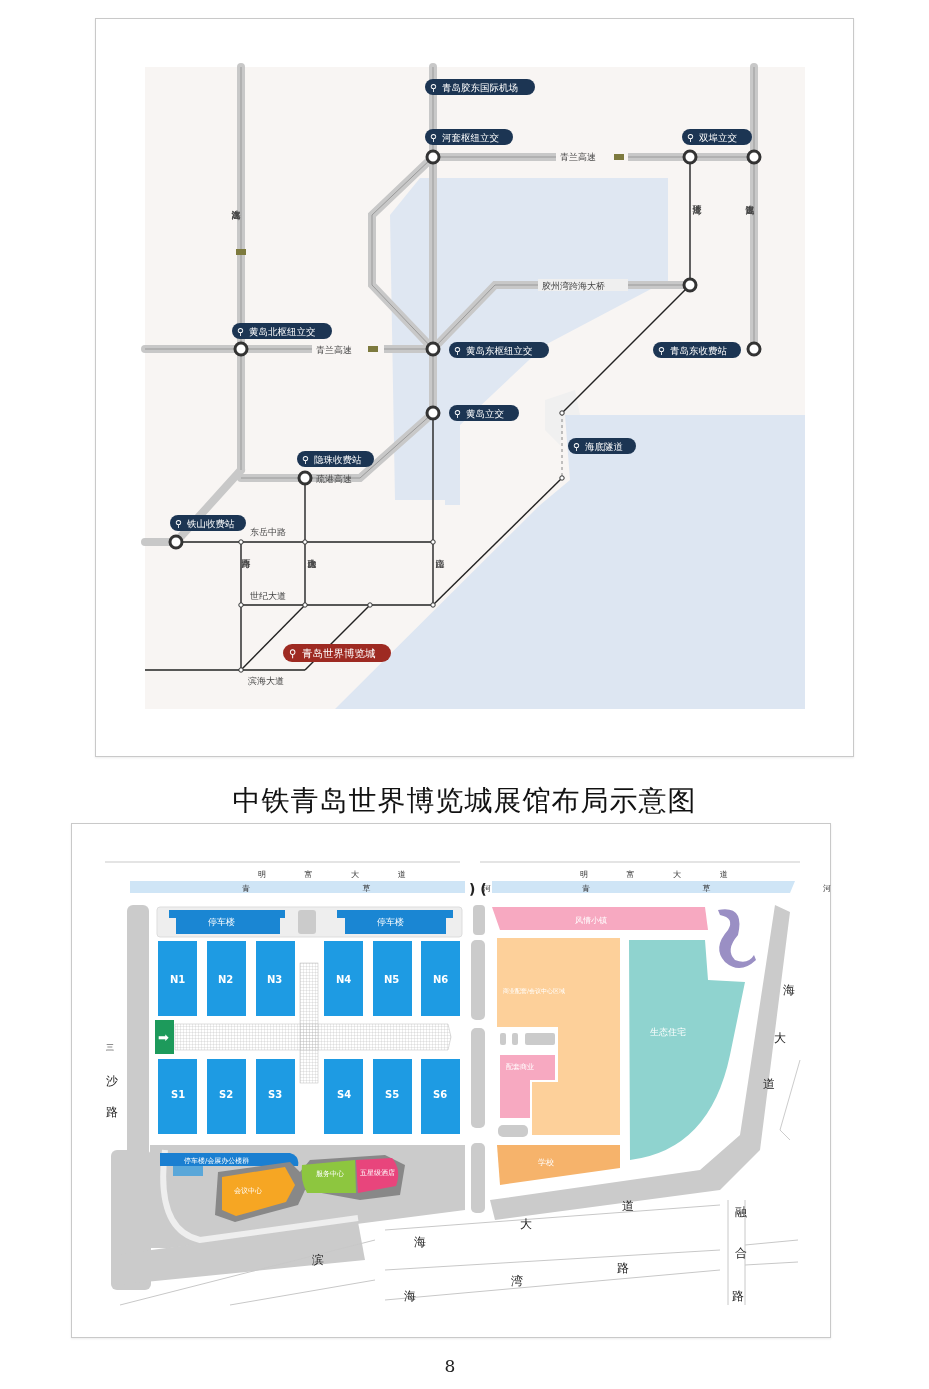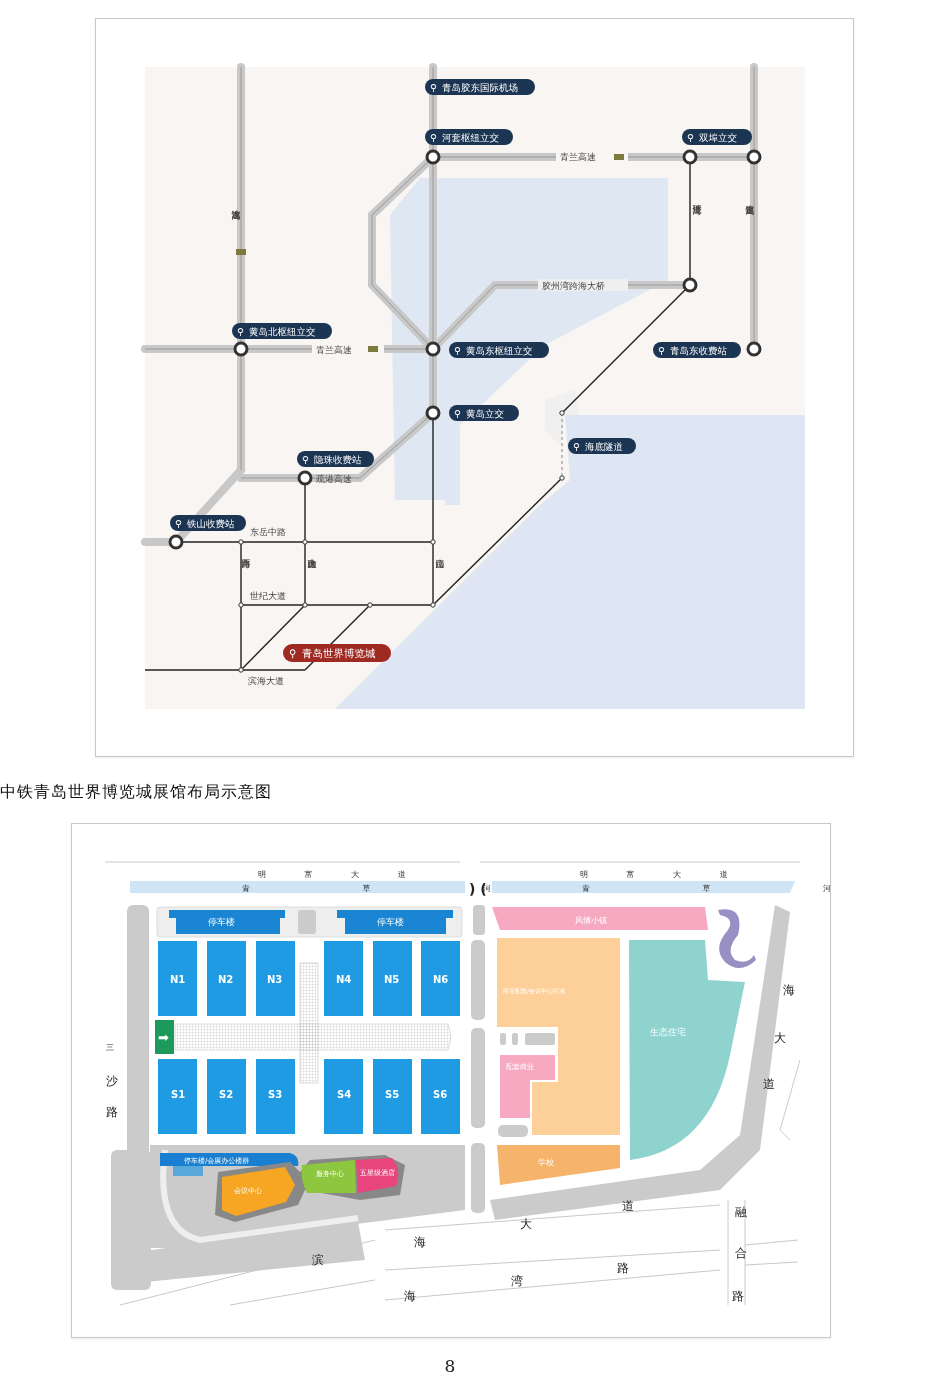--- a/index.html
+++ b/index.html
@@ -1,21 +1,21 @@
 <!DOCTYPE html>
 <html><head>
 <meta charset="utf-8">
 <style>
   html,body{margin:0;padding:0;background:#ffffff;}
   body{width:929px;height:1389px;position:relative;overflow:hidden;font-family:"DejaVu Sans",sans-serif;}
   .frame{position:absolute;background:#fff;border:1px solid #c9c9c9;box-shadow:0 1px 2px rgba(0,0,0,0.08);}
   #frame-top{left:95px;top:18px;width:757px;height:737px;}
   #frame-bottom{left:71px;top:823px;width:758px;height:513px;}
   svg text{font-family:"DejaVu Sans",sans-serif;}
-  .page-title{position:absolute;left:0;top:782px;width:929px;font-family:"DejaVu Serif",serif;font-size:16px;color:#111;letter-spacing:1px;}
+  .page-title{position:absolute;left:0;top:782px;width:929px;text-align:center;font-family:"DejaVu Serif",serif;font-size:28px;color:#111;letter-spacing:1px;}
   .page-num{position:absolute;left:0;top:1356px;width:900px;text-align:center;font-family:"DejaVu Serif",serif;font-size:17px;color:#222;}
   .hit{cursor:pointer;}
 </style>
 </head>
 <body>
 
 <div class="frame" id="frame-top"></div>
 
 <svg style="position:absolute;left:0;top:0" width="929" height="760" viewBox="0 0 929 760">
 

